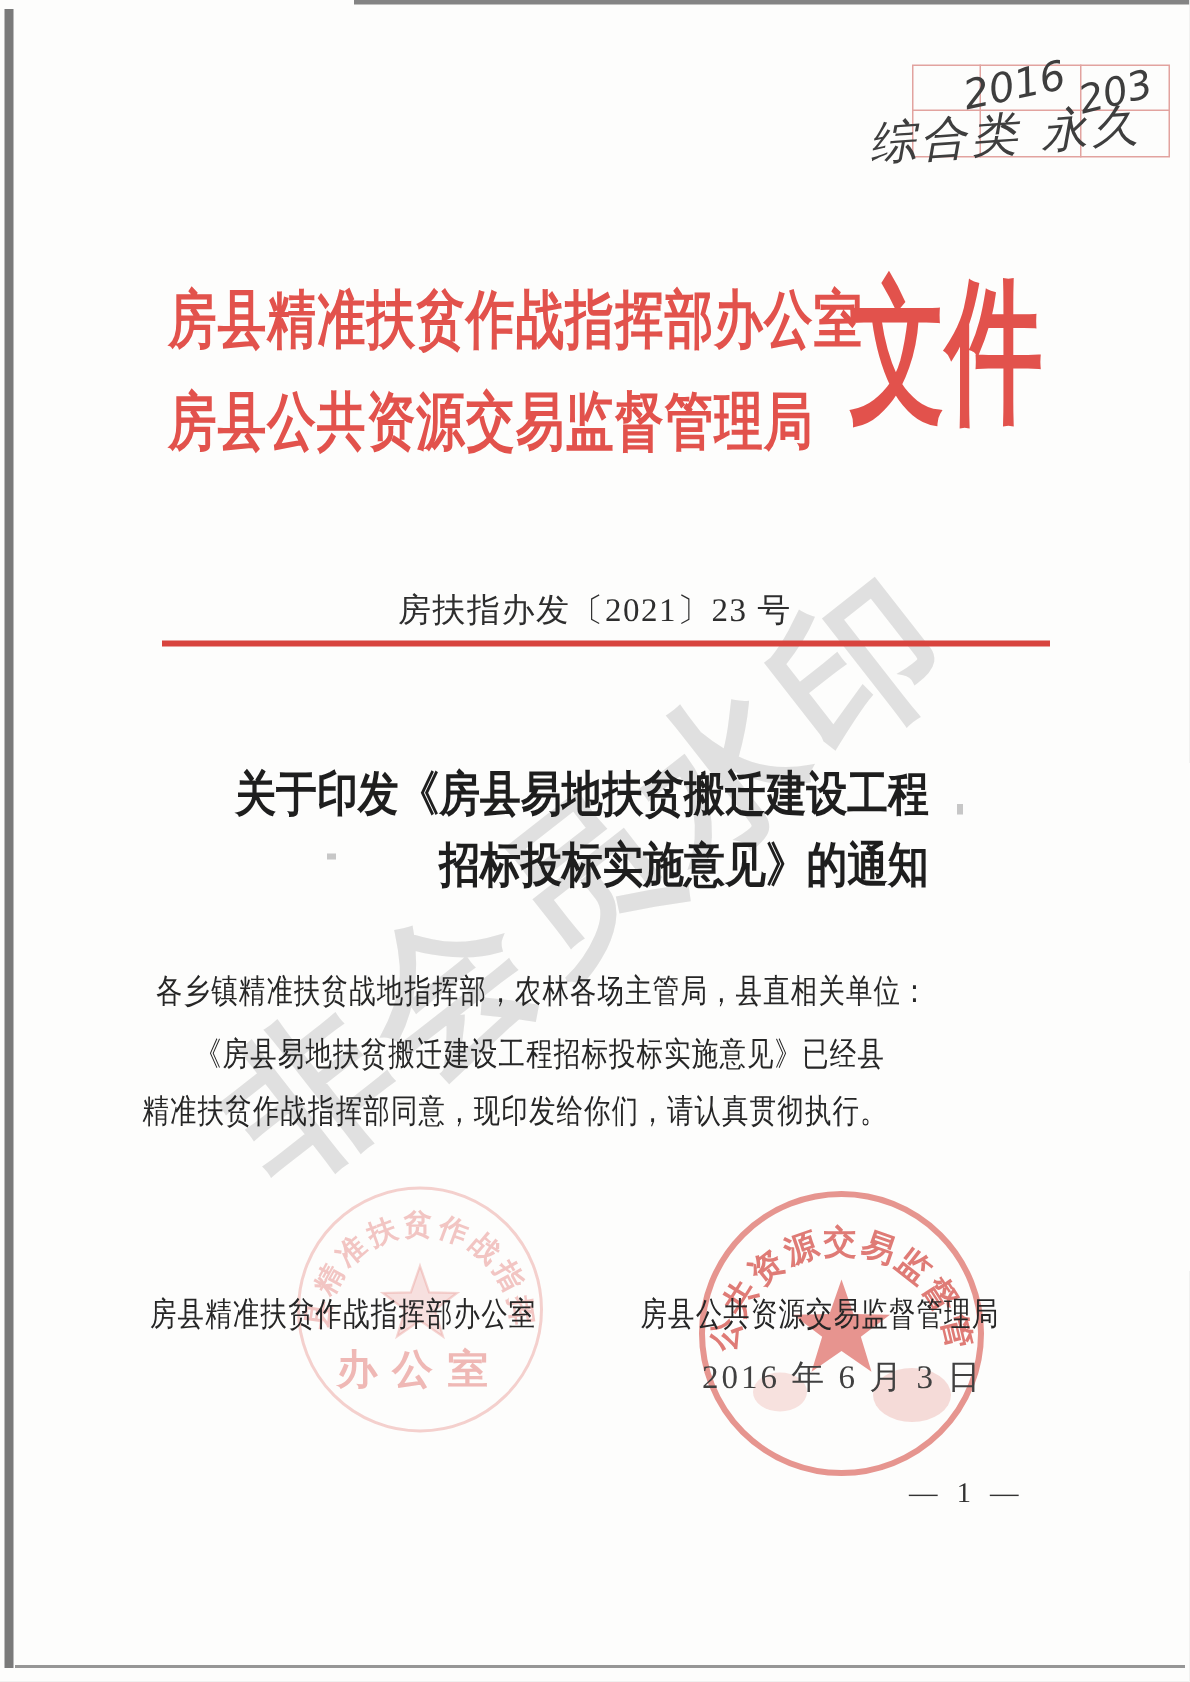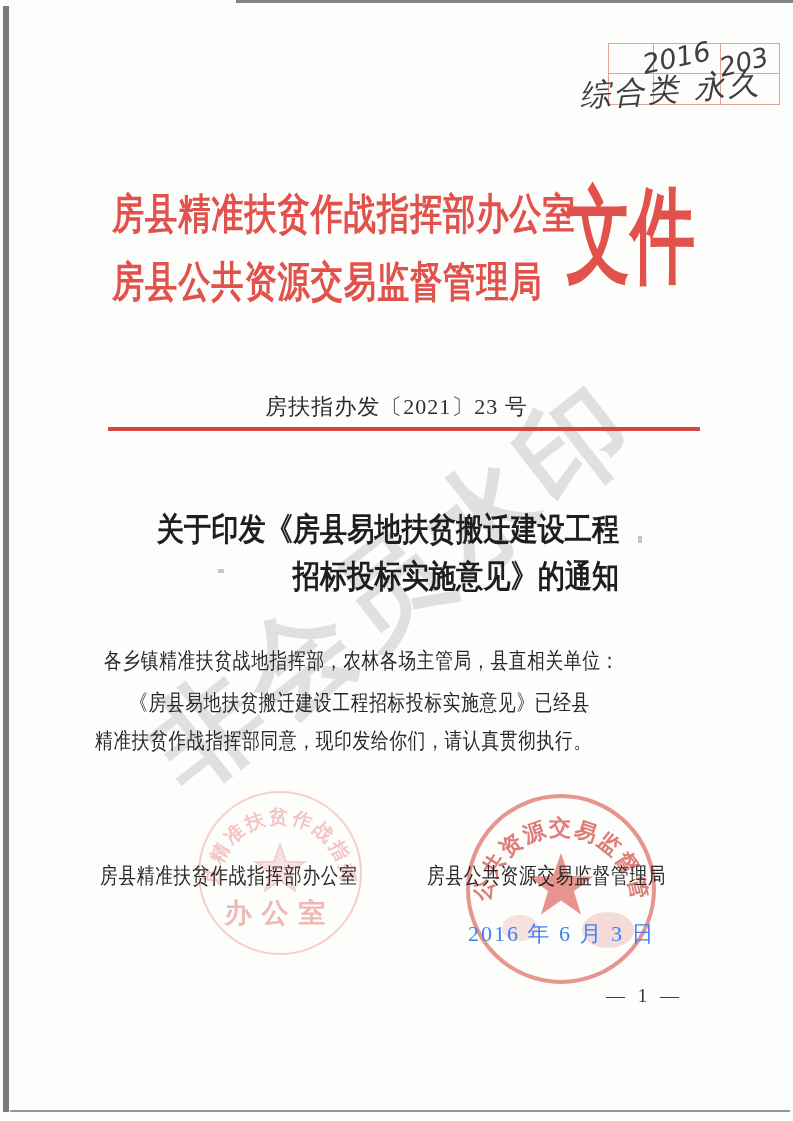--- a/index.html
+++ b/index.html
@@ -82,21 +82,21 @@
   .seal-left  { left:195px; top:788px; }
   .seal-right { left:462px; top:790px; }
 
   
   .sig {
     position:absolute; z-index:3; font-size:22px; color:#262626; white-space:nowrap;
     transform:scaleX(0.80); transform-origin:left center; letter-spacing:1px;
   }
   .sig-left  { left:100px; top:861px; }
   .sig-right { left:427px; top:861px; }
-  .doc-date  { position:absolute; left:468px; top:903px; z-index:3; font-size:22px; letter-spacing:2px; color:#3b82f6; white-space:nowrap;margin-top:16px; }
+  .doc-date  { position:absolute; left:468px; top:903px; z-index:3; font-size:22px; letter-spacing:2px; color:#404040; white-space:nowrap; }
 
   .page-num {
     position:absolute; left:606px; top:985px; z-index:3;
     font-size:19px; letter-spacing:4px; color:#333; white-space:nowrap;
   }
 </style>
 </head>
 <body>
 
 <div class="page">

